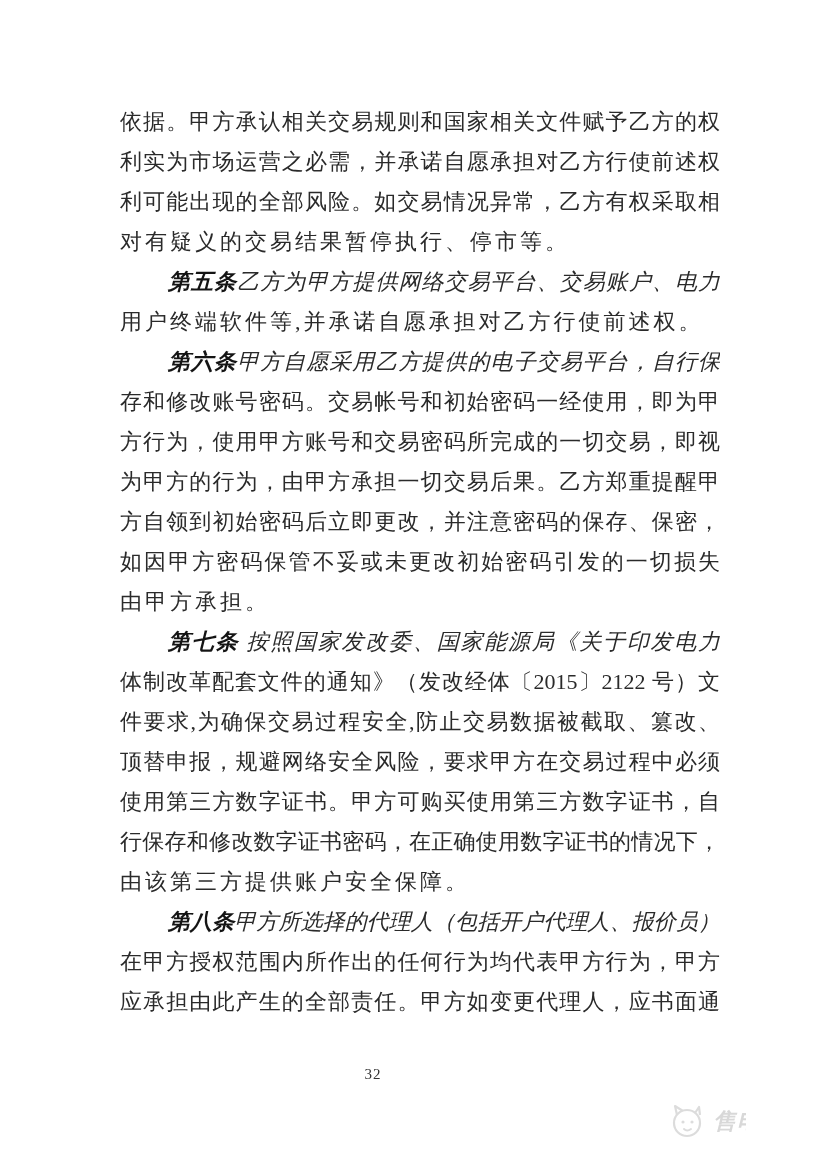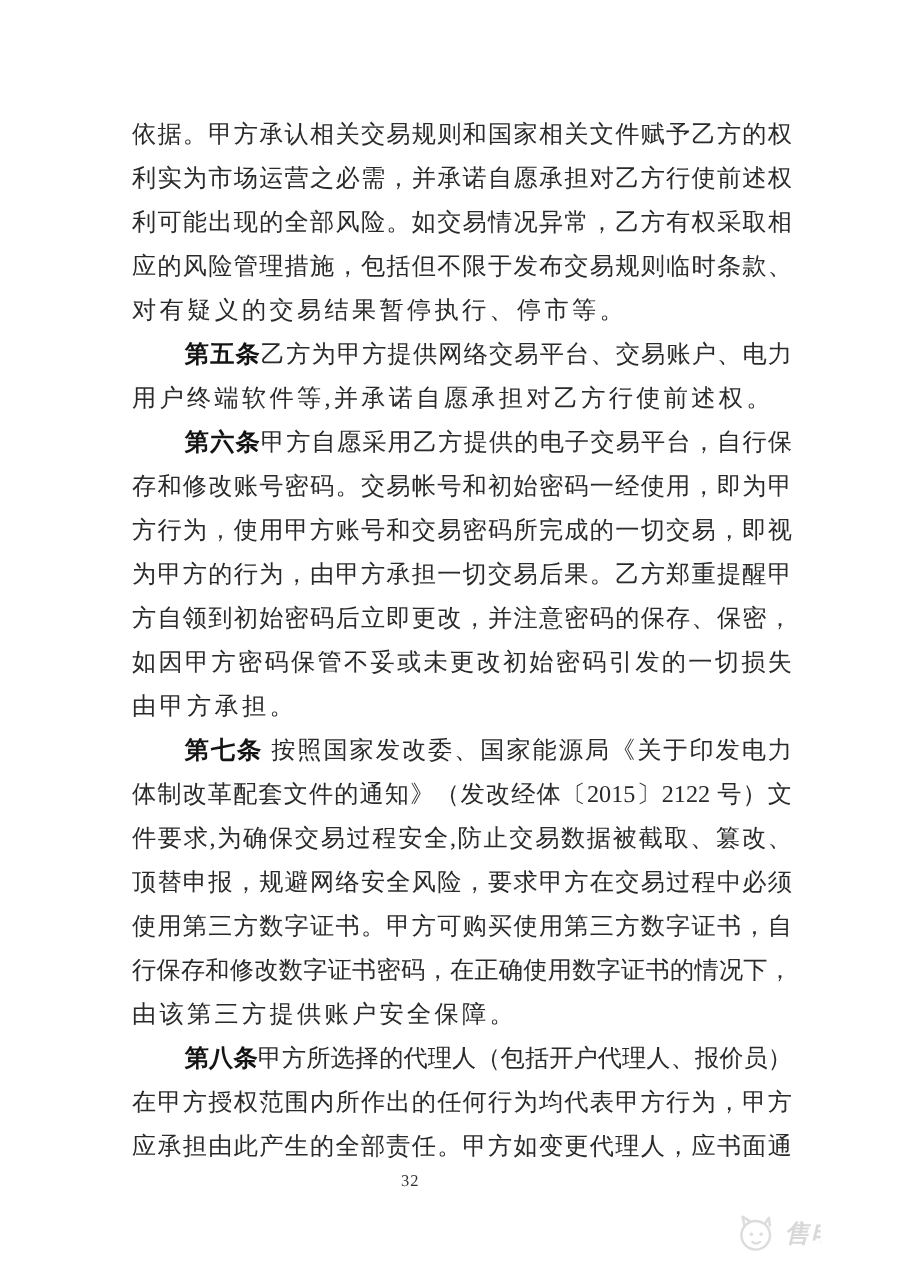--- a/index.html
+++ b/index.html
@@ -32,20 +32,21 @@
     letter-spacing: 3px;
   }
   .doc-line.justify {
     letter-spacing: 0;
     text-align: justify;
     text-align-last: justify;
     text-justify: inter-character;
   }
   .doc-line.indent {
     text-indent: 48px;
+    font-style: italic;
   }
   .clause {
     font-weight: 700;
     color: #141414;
   }
   .page-number {
     position: absolute;
     left: 0;
     top: 1066px;
     width: 100%;
@@ -77,21 +78,20 @@
 </style>
 </head>
 <body>
 
 <div class="page">
 
   <div class="text-block" id="text-block">
       <div class="doc-line justify">依据。甲方承认相关交易规则和国家相关文件赋予乙方的权</div>
       <div class="doc-line justify">利实为市场运营之必需，并承诺自愿承担对乙方行使前述权</div>
       <div class="doc-line justify">利可能出现的全部风险。如交易情况异常，乙方有权采取相</div>
-      <div class="doc-line justify">应的风险管理措施，包括但不限于发布交易规则临时条款、</div>
       <div class="doc-line">对有疑义的交易结果暂停执行、停市等。</div>
       <div class="doc-line justify indent"><span class="clause">第五条</span>乙方为甲方提供网络交易平台、交易账户、电力</div>
       <div class="doc-line">用户终端软件等,并承诺自愿承担对乙方行使前述权。</div>
       <div class="doc-line justify indent"><span class="clause">第六条</span>甲方自愿采用乙方提供的电子交易平台，自行保</div>
       <div class="doc-line justify">存和修改账号密码。交易帐号和初始密码一经使用，即为甲</div>
       <div class="doc-line justify">方行为，使用甲方账号和交易密码所完成的一切交易，即视</div>
       <div class="doc-line justify">为甲方的行为，由甲方承担一切交易后果。乙方郑重提醒甲</div>
       <div class="doc-line justify">方自领到初始密码后立即更改，并注意密码的保存、保密，</div>
       <div class="doc-line justify">如因甲方密码保管不妥或未更改初始密码引发的一切损失</div>
       <div class="doc-line">由甲方承担。</div>

